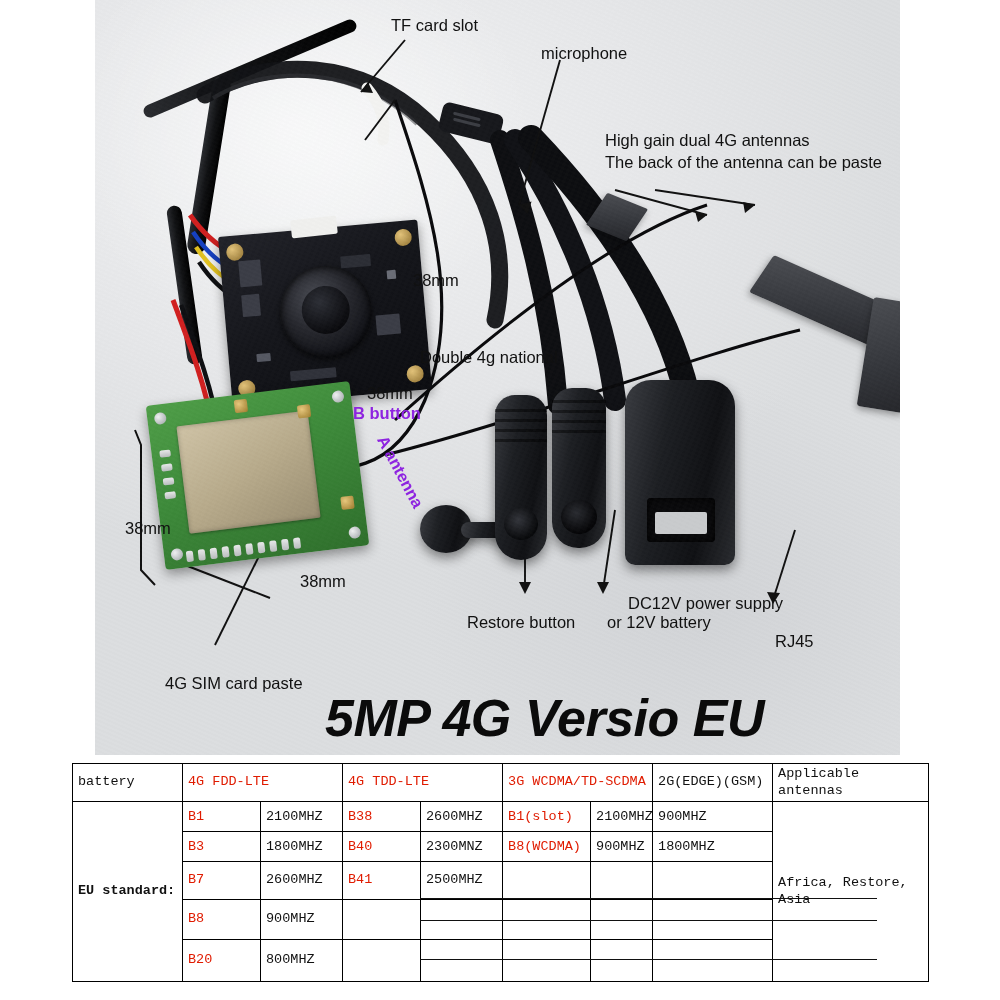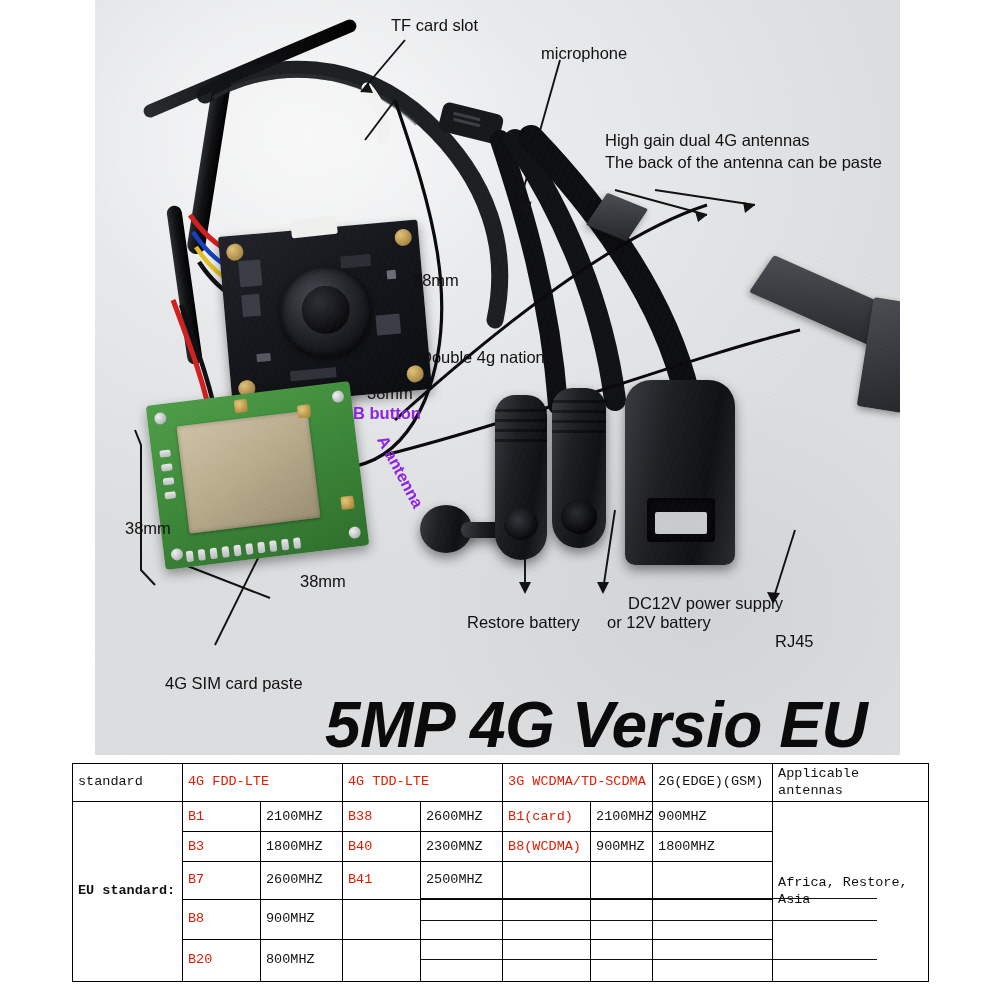--- a/index.html
+++ b/index.html
@@ -20,21 +20,21 @@
   .photo .grain{position:absolute;inset:0;opacity:.35;
       background-image:
         repeating-linear-gradient(23deg, rgba(0,0,0,.018) 0 2px, rgba(255,255,255,.02) 2px 4px),
         repeating-linear-gradient(112deg, rgba(0,0,0,.013) 0 3px, rgba(255,255,255,.015) 3px 6px);}
 
   .ann{position:absolute;color:#111;font-family:"Liberation Sans",sans-serif;
        font-size:16.5px;line-height:1.28;white-space:pre;}
   .ann.purple{color:#8e24e0;font-weight:700;}
   .ann.rot-a{transform:rotate(62deg);transform-origin:0 0;}
 
-  .bigtitle{position:absolute;left:325px;top:688px;font-size:64px;font-weight:700;
+  .bigtitle{position:absolute;left:325px;top:688px;font-size:52px;font-weight:700;
       font-style:italic;color:#0b0b0b;letter-spacing:-.5px;font-family:"Liberation Sans",sans-serif;
       white-space:pre;}
 
   svg.lines{position:absolute;left:0;top:0;width:805px;height:755px;overflow:visible;}
 
   
   .part{position:absolute;}
   .cam{left:130px;top:228px;width:200px;height:170px;
       background:linear-gradient(150deg,#22232a 0%,#15161b 45%,#0c0d11 100%);
       transform:rotate(-5deg);border-radius:3px;
@@ -224,21 +224,21 @@
     <span class="ann" style="left:510px;top:152px;">The back of the antenna can be paste</span>
     <span class="ann" style="left:318px;top:270px;">38mm</span>
     <span class="ann" style="left:325px;top:347px;">Double 4g national</span>
     <span class="ann" style="left:272px;top:383px;">38mm</span>
     <span class="ann purple" style="left:258px;top:403px;">B button</span>
     <span class="ann purple rot-a" style="left:296px;top:432px;">A antenna</span>
     <span class="ann" style="left:30px;top:518px;">38mm</span>
     <span class="ann" style="left:205px;top:571px;">38mm</span>
 
     <span class="ann" style="left:70px;top:673px;">4G SIM card paste</span>
-    <span class="ann" style="left:372px;top:612px;">Restore battery</span>
+    <span class="ann" style="left:372px;top:612px;">Restore button</span>
     <span class="ann" style="left:490px;top:593px;margin-left:43px;">DC12V power supply</span>
     <span class="ann" style="left:512px;top:612px;">or 12V battery</span>
     <span class="ann" style="left:680px;top:631px;">RJ45</span>
 
   </div>
 
   <div class="bigtitle">5MP 4G Versio EU</div>
 
   <div class="tblwrap">
     <table class="spec">
@@ -249,35 +249,35 @@
         <col style="width:78px">
           <col style="width:82px">
         <col style="width:88px">
           <col style="width:62px">
         <col style="width:120px">
           <col style="width:156px">
       </colgroup>
       <tbody>
 
         <tr style="height:38px">
-          <td rowspan="1">standard</td>
+          <td rowspan="1">battery</td>
           <td class="red" colspan="2">4G FDD-LTE</td>
           <td class="red" colspan="2">4G TDD-LTE</td>
           <td class="red" colspan="2">3G WCDMA/TD-SCDMA</td>
           <td>2G(EDGE)(GSM)</td>
           <td>Applicable antennas</td>
         </tr>
 
         <tr style="height:30px">
           <td rowspan="5" class="bold">EU standard:</td>
           <td class="red">B1</td>
           <td>2100MHZ</td>
           <td class="red">B38</td>
           <td>2600MHZ</td>
-          <td class="red">B1(card)</td>
+          <td class="red">B1(slot)</td>
           <td>2100MHZ</td>
           <td>900MHZ</td>
           <td rowspan="5" class="mid">Africa, Restore,
 Asia</td>
         </tr>
 
         <tr style="height:30px">
           <td class="red">B3</td>
           <td>1800MHZ</td>
           <td class="red">B40</td>

